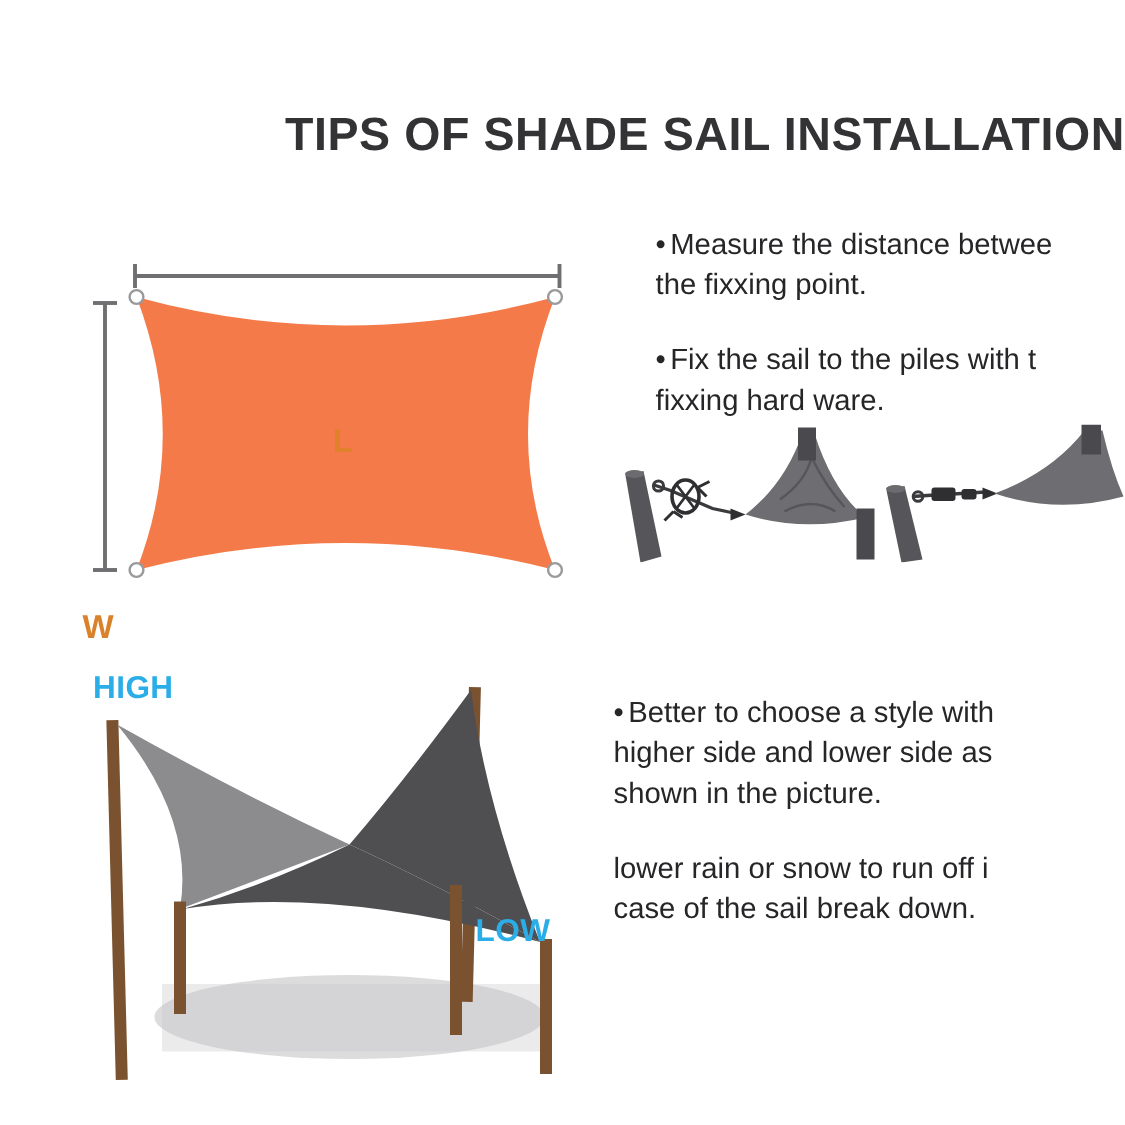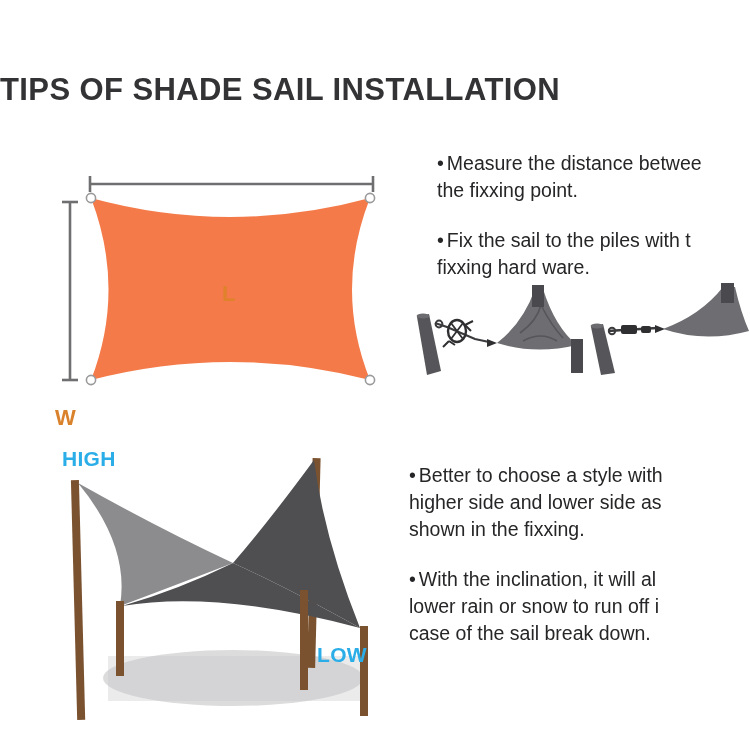--- a/index.html
+++ b/index.html
@@ -18,21 +18,21 @@
     background: #ffffff;
     overflow: hidden;
   }
 
   
   #page-title {
     position: absolute;
     left: 0;
     top: 72px;
     width: 750px;
-    text-align: left;
+    text-align: right;
     font-size: 31px;
     font-weight: bold;
     color: #333335;
     letter-spacing: 0.4px;
     white-space: nowrap;
   }
 
   
   #panel-top {
     position: absolute;
@@ -128,21 +128,21 @@
   }
   .height-label {
     position: absolute;
     font-size: 21px;
     font-weight: bold;
     color: #2BAEE8;
     line-height: 1;
     letter-spacing: 0.3px;
   }
   #label-high { left: 62px; top: 448px; text-align: right; }
-  #label-low  { left: 317px; top: 610px; margin-top: 34px; }
+  #label-low  { left: 317px; top: 610px; }
 </style>
 </head>
 <body>
 
 <div id="page">
 
   <div id="page-title">TIPS OF SHADE SAIL INSTALLATION</div>
 
   <div id="panel-top">
 
@@ -260,24 +260,21 @@
 
   <div id="label-high" class="height-label">HIGH</div>
   <div id="label-low" class="height-label">LOW</div>
 
   <div id="tips-bottom" class="tip-col">
     <div class="tip-item">
       <div class="tip-line">
         <span class="tip-bullet">•</span><span>Better to choose a style with</span>
       </div>
       <div class="tip-line">higher side and lower side as</div>
-      <div class="tip-line">shown in the fixxing.</div>
-    </div>
-    <div class="tip-item">
-      <div class="tip-line">
-        <span class="tip-bullet">•</span><span>With the inclination, it will al</span>
-      </div>
+      <div class="tip-line">shown in the picture.</div>
+    </div>
+    <div class="tip-item">
       <div class="tip-line">lower rain or snow to run off i</div>
       <div class="tip-line">case of the sail break down.</div>
     </div>
   </div>
 
 </div>
 
 </body></html>

